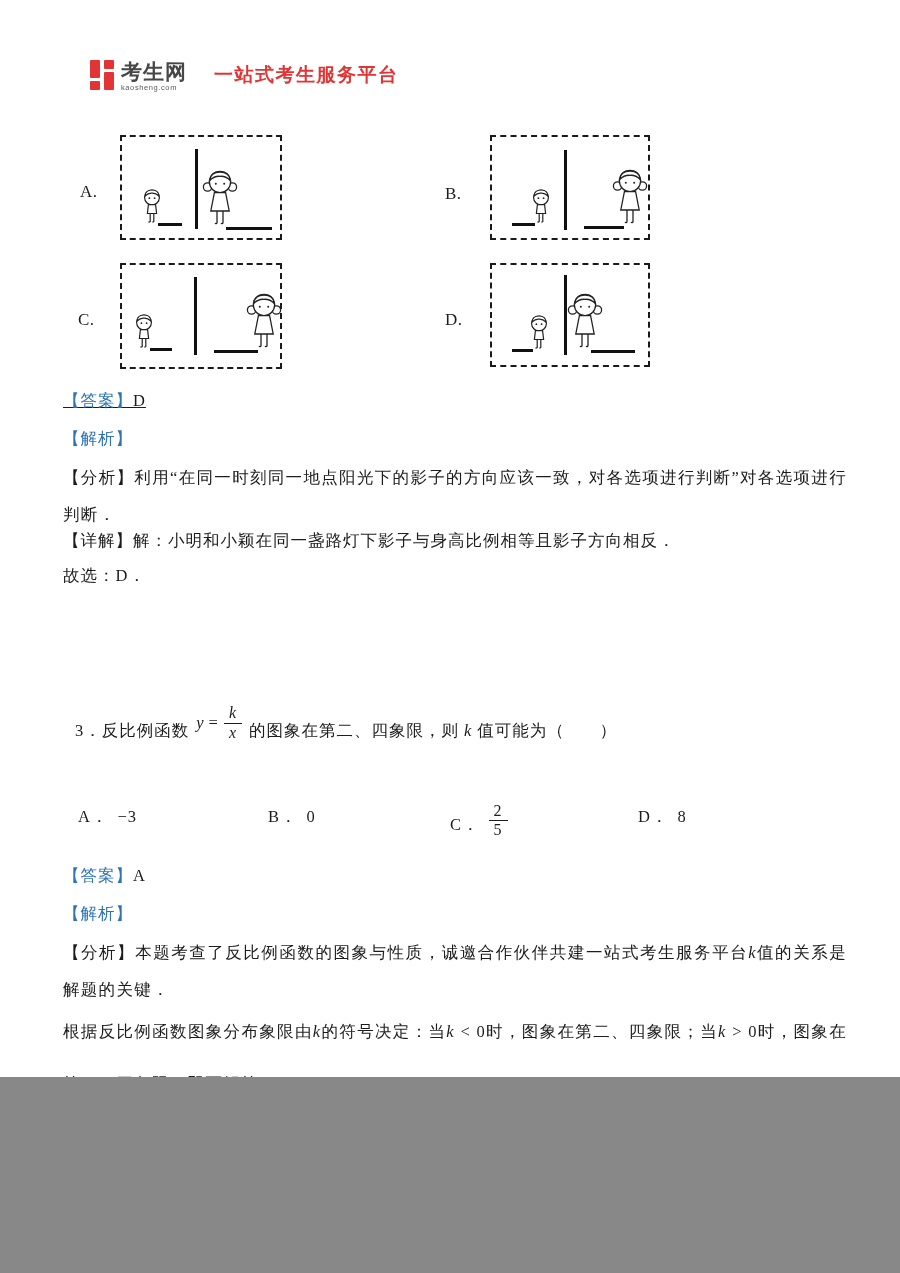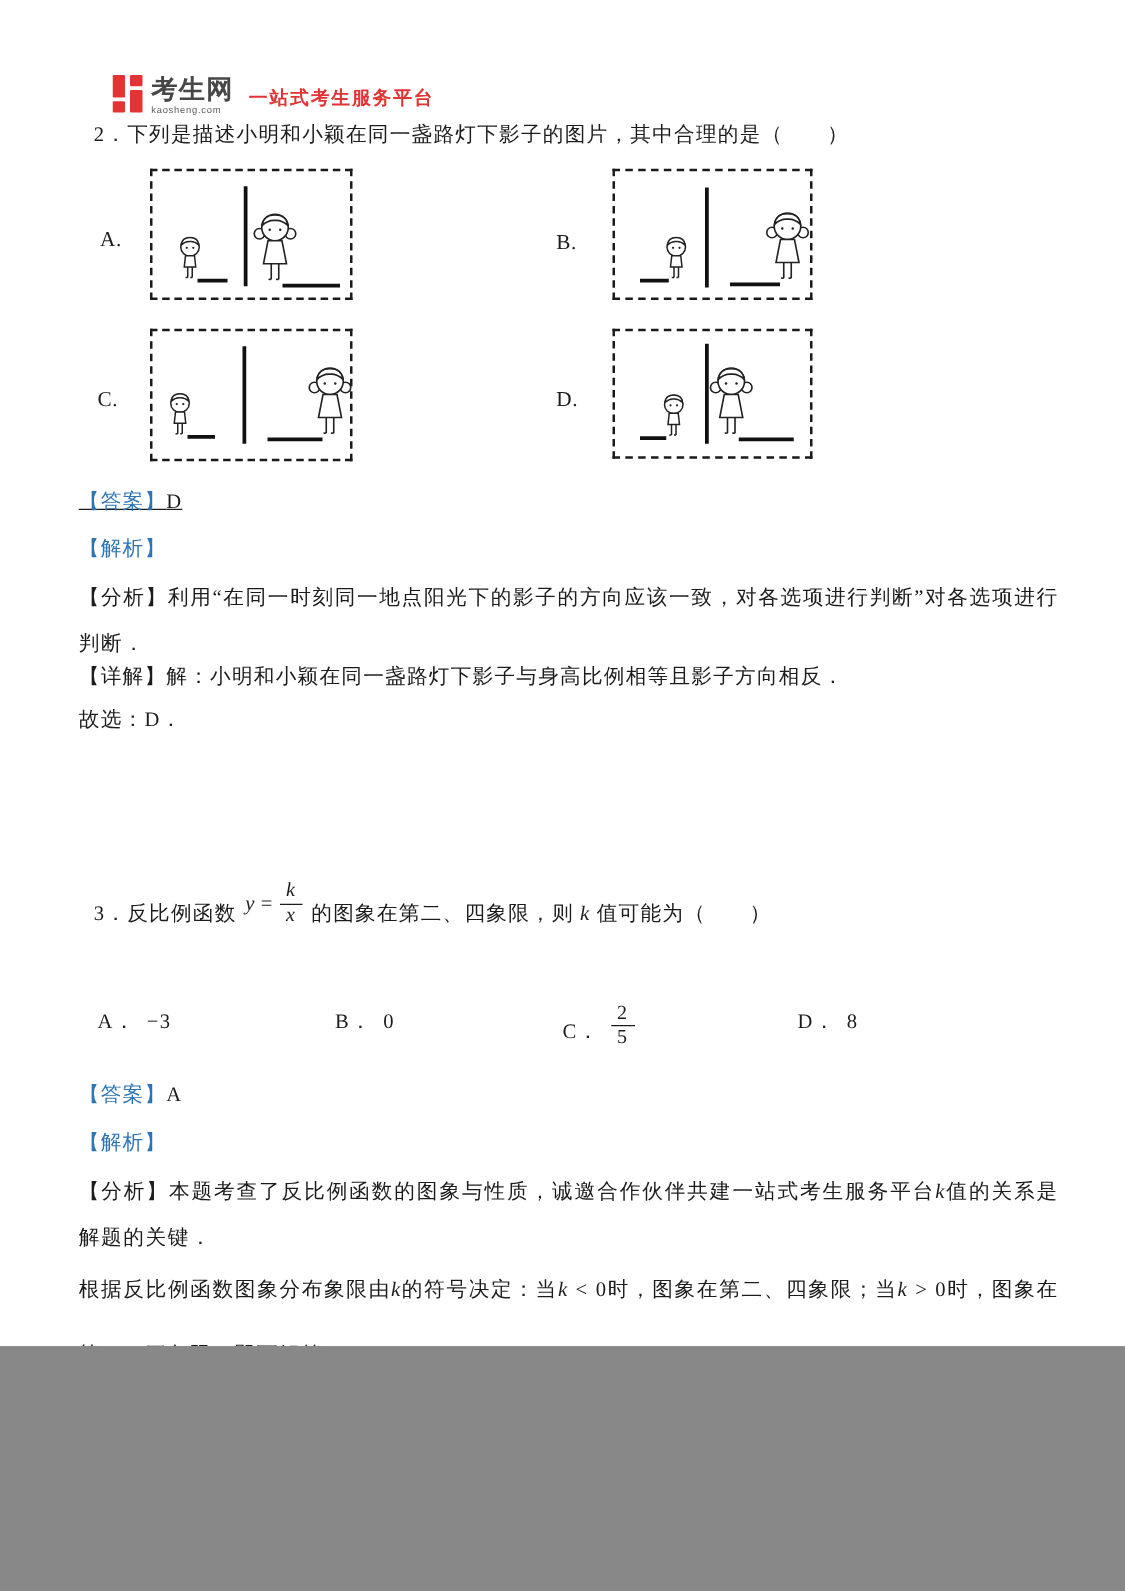--- a/index.html
+++ b/index.html
@@ -12,21 +12,21 @@
   }
   .line { position:absolute; white-space:nowrap; letter-spacing:1px; }
   .para { position:absolute; width:784px; line-height:37px; letter-spacing:1.3px; text-align:justify; }
   .blue { color:#2e74b5; }
   
   .logo { position:absolute; left:90px; top:60px; display:flex; align-items:flex-end; }
   .logo-icon { width:26px; height:31px; margin-right:5px; }
   .brand-col { display:flex; flex-direction:column; line-height:1; }
   .brand-name { font-size:21px; font-weight:bold; color:#474747; letter-spacing:1px; font-family:"Liberation Sans",sans-serif; }
   .brand-domain { font-size:7.5px; color:#5a5a5a; letter-spacing:0.6px; margin-top:2px; font-family:"Liberation Sans",sans-serif; }
-  .brand-tagline { font-size:15px; font-weight:bold; color:#e23434; margin-left:12px; margin-bottom:3px; letter-spacing:1.5px; font-family:"Liberation Sans",sans-serif; }
+  .brand-tagline { font-size:19px; font-weight:bold; color:#e23434; margin-left:27px; margin-bottom:3px; letter-spacing:1.5px; font-family:"Liberation Sans",sans-serif; }
   
   .opt-label { position:absolute; font-size:17px; letter-spacing:0.5px; }
   .scene-box { position:absolute; width:162px; height:105px; border:2.2px dashed #1a1a1a; }
   .pole { position:absolute; width:2.6px; background:#111; }
   .shadow { position:absolute; height:3px; background:#111; }
   .fig { position:absolute; overflow:visible; }
   
   .mi { font-style:italic; font-family:"Liberation Serif",serif; }
   .frac { display:inline-flex; flex-direction:column; align-items:center; line-height:1.15; font-size:16px; }
   .frac .num { padding:0 5px; }
@@ -88,21 +88,20 @@
       <rect x="14" y="0" width="10" height="9" rx="1" fill="#e23434"></rect>
       <rect x="14" y="12" width="10" height="18" rx="1" fill="#e23434"></rect>
     </svg>
     <div class="brand-col">
       <span class="brand-name">考生网</span>
       <span class="brand-domain">kaosheng.com</span>
     </div>
     <span class="brand-tagline">一站式考生服务平台</span>
   </div>
 
-  <div class="line" style="left:75px; top:97px;">2．下列是描述小明和小颖在同一盏路灯下影子的图片，其中合理的是（　　）</div>
 
   <span class="opt-label" style="left:80px; top:182px;">A.</span>
   <div class="scene-box" style="left:120px; top:135px;">
       <div class="pole" style="left: 73px; top: 12px; height: 80px;"></div>
       <svg class="fig" width="24" height="38" viewBox="0 0 24 38" style="left: 18px; top: 50px;">
         <use href="#boy"></use>
       </svg>
       <div class="shadow" style="left: 36px; width: 24px; top: 86px;"></div>
       <svg class="fig" width="36" height="60" viewBox="0 0 36 60" style="left: 80px; top: 32px;">
         <use href="#girl"></use>

